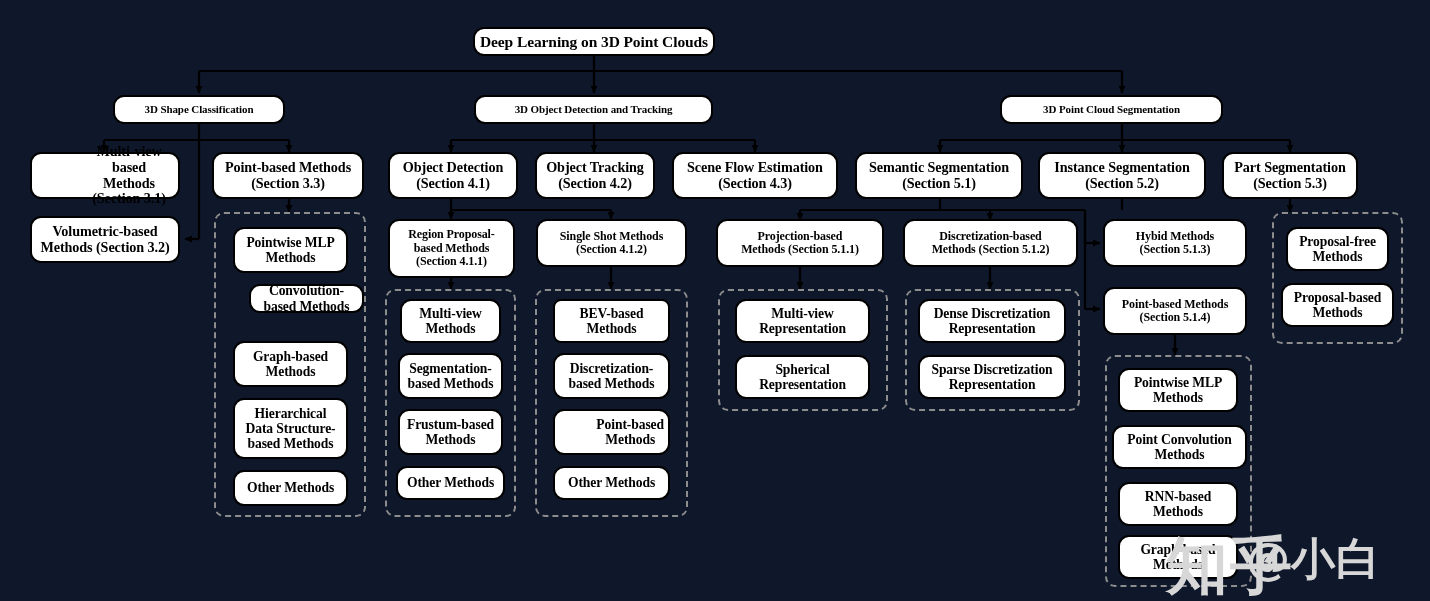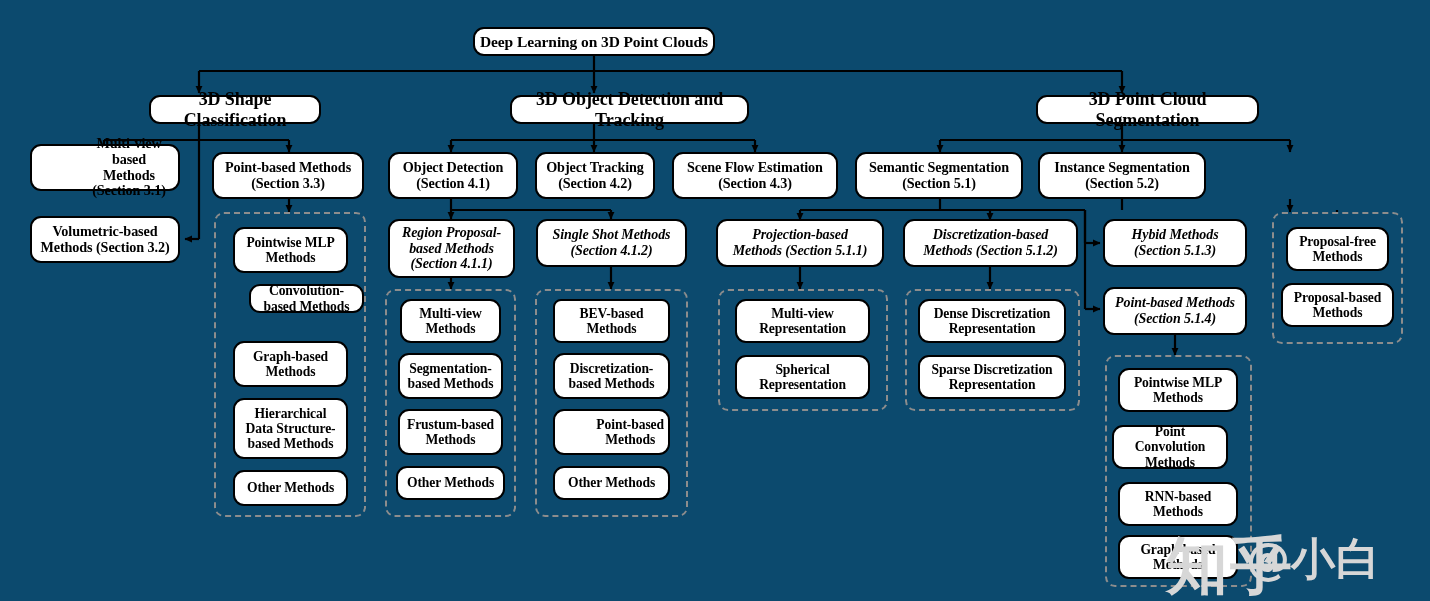--- a/index.html
+++ b/index.html
@@ -1,19 +1,19 @@
 <!DOCTYPE html>
 <html><head>
 <meta charset="utf-8">
 <style>
   html,body{margin:0;padding:0;background:#ffffff;}
   #root{
     position:relative;
     width:1430px;height:601px;
-    background:#0c4a6e;
+    background:#0f172a;
     font-family:"Liberation Serif", serif;
     overflow:hidden;
   }
   #wires{position:absolute;left:0;top:0;width:1430px;height:601px;}
   .node{
     position:absolute;
     box-sizing:border-box;
     border:2.2px solid #000;
     border-radius:11px;
     background:#fff;
@@ -22,23 +22,23 @@
     justify-content:center;
     text-align:center;
     font-weight:bold;
     color:#000;
     line-height:1.12;
     letter-spacing:-0.1px;
     z-index:3;
   }
   .node span{display:block;padding:0 4px;white-space:pre-line;}
   .n-root{font-size:15.5px;}
-  .n-l2{font-size:18px;margin-left:36px;}
+  .n-l2{font-size:11px;}
   .n-l3{font-size:14.2px;}
-  .n-l4{font-size:14px;font-style:italic;}
+  .n-l4{font-size:12px;}
   .n-leaf{font-size:13.6px;}
   .group{
     position:absolute;
     box-sizing:border-box;
     border:2px dashed #8d8d8d;
     border-radius:10px;
     background:transparent;
     z-index:1;
   }
   .watermark{
@@ -132,21 +132,21 @@
   <div class="node n-l2" style="left:113px;top:95px;width:172px;height:29px;">
     <span>3D Shape Classification</span>
   </div>
   <div class="node n-l2" style="left:474px;top:95px;width:239px;height:29px;">
     <span>3D Object Detection and Tracking</span>
   </div>
   <div class="node n-l2" style="left:1000px;top:95px;width:223px;height:29px;">
     <span>3D Point Cloud Segmentation</span>
   </div>
 
-  <div class="node n-l3" style="left:30px;top:144px;width:150px;height:47px;padding-left:48px;">
+  <div class="node n-l3" style="left:30px;top:152px;width:150px;height:47px;padding-left:48px;">
     <span>Multi-view based
 Methods (Section 3.1)</span>
   </div>
   <div class="node n-l3" style="left:30px;top:216px;width:150px;height:47px;">
     <span>Volumetric-based
 Methods (Section 3.2)</span>
   </div>
   <div class="node n-l3" style="left:212px;top:152px;width:152px;height:47px;">
     <span>Point-based Methods
 (Section 3.3)</span>
@@ -165,20 +165,24 @@
 (Section 4.3)</span>
   </div>
 
   <div class="node n-l3" style="left:855px;top:152px;width:168px;height:47px;">
     <span>Semantic Segmentation
 (Section 5.1)</span>
   </div>
   <div class="node n-l3" style="left:1038px;top:152px;width:168px;height:47px;">
     <span>Instance Segmentation
 (Section 5.2)</span>
+  </div>
+  <div class="node n-l3" style="left:1222px;top:152px;width:136px;height:47px;">
+    <span>Part Segmentation
+(Section 5.3)</span>
   </div>
 
   <div class="node n-l4" style="left:388px;top:219px;width:127px;height:59px;">
     <span>Region Proposal-
 based Methods
 (Section 4.1.1)</span>
   </div>
   <div class="node n-l4" style="left:536px;top:219px;width:151px;height:48px;">
     <span>Single Shot Methods
 (Section 4.1.2)</span>
@@ -274,21 +278,21 @@
   <div class="node n-leaf" style="left:918px;top:355px;width:148px;height:44px;">
     <span>Sparse Discretization
 Representation</span>
   </div>
 
   <div class="group" style="left:1105px;top:355px;width:147px;height:232px;"></div>
   <div class="node n-leaf" style="left:1118px;top:368px;width:120px;height:44px;">
     <span>Pointwise MLP
 Methods</span>
   </div>
-  <div class="node n-leaf" style="left:1112px;top:425px;width:116px;height:44px;">
+  <div class="node n-leaf" style="left:1112px;top:425px;width:135px;height:44px;">
     <span>Point Convolution
 Methods</span>
   </div>
   <div class="node n-leaf" style="left:1118px;top:482px;width:120px;height:44px;">
     <span>RNN-based
 Methods</span>
   </div>
   <div class="node n-leaf" style="left:1118px;top:535px;width:120px;height:44px;">
     <span>Graph-based
 Methods</span>

